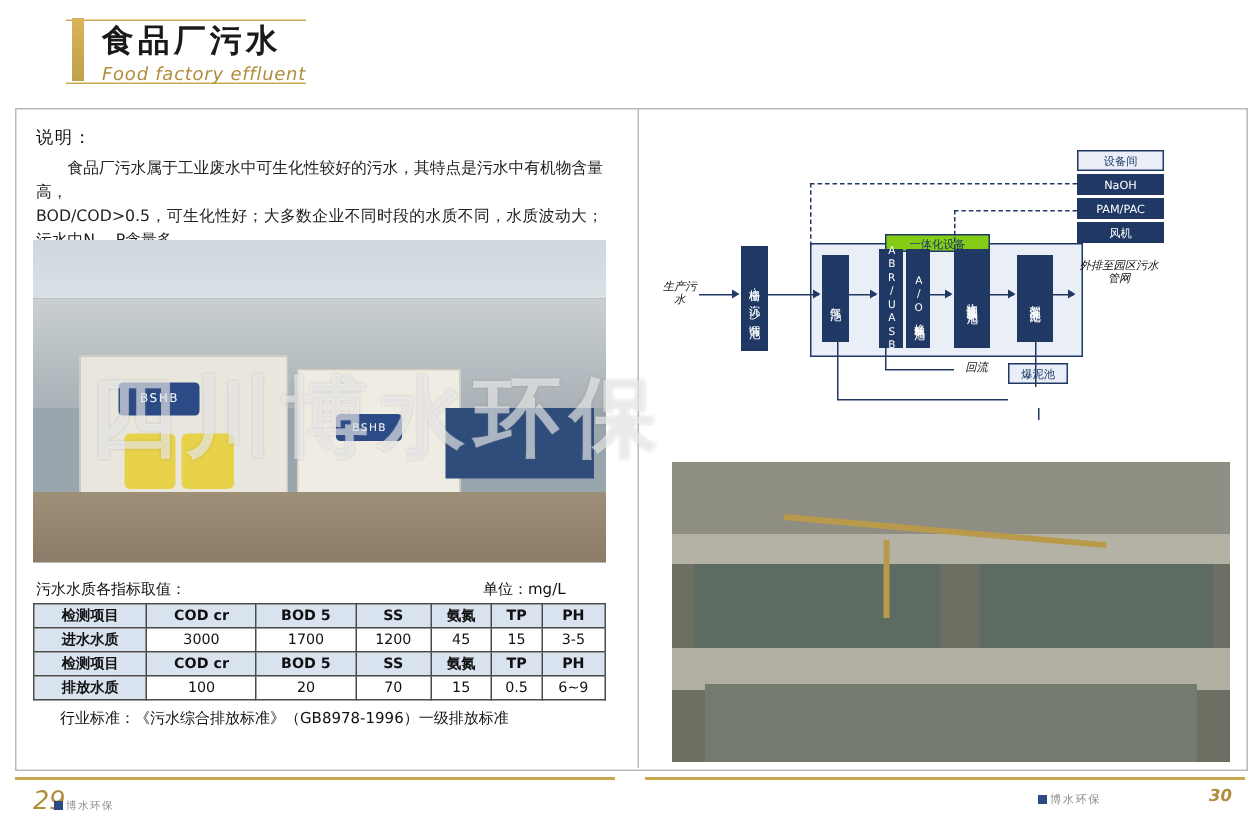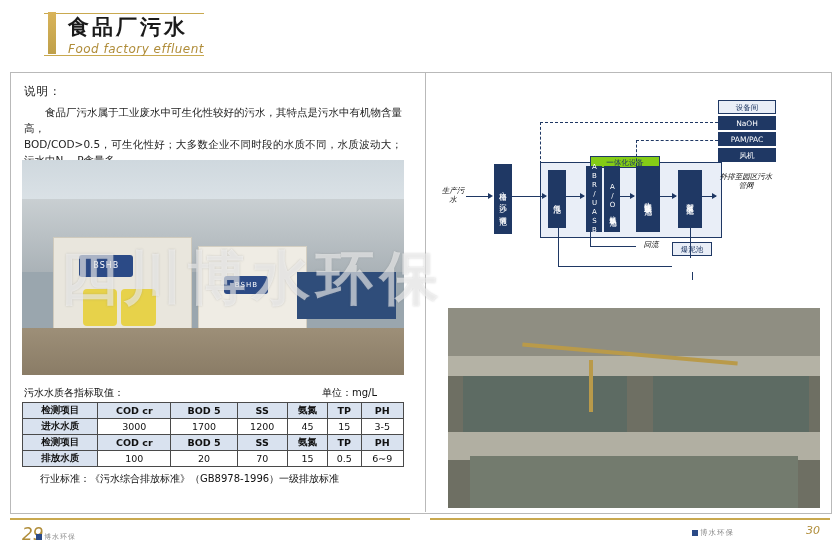--- a/index.html
+++ b/index.html
@@ -78,21 +78,21 @@
 
   .photo2{position:absolute;left:448px;top:308px;width:372px;height:200px;background:#6e6f63;overflow:hidden;}
   .p2-wall{position:absolute;background:#a9a79b;}
   .p2-water{position:absolute;background:#5d6b63;}
   .p2-pipe{position:absolute;background:#b99a4a;}
 
   
   .foot-rule{position:absolute;left:10px;top:518px;width:400px;height:2px;background:#c9a94f;}
   .foot-rule2{position:absolute;left:430px;top:518px;width:400px;height:2px;background:#c9a94f;}
   .pg-l{position:absolute;left:22px;top:524px;font-size:17px;color:#b08d3a;font-style:italic;}
-  .pg-r{position:absolute;left:806px;top:524px;font-size:11px;color:#b08d3a;font-style:italic;}
+  .pg-r{position:absolute;left:806px;top:524px;font-size:11px;color:#b08d3a;font-style:italic;font-weight:bold;}
   .foot-brand-l{position:absolute;left:44px;top:532px;font-size:7px;color:#8a8a8a;letter-spacing:1px;}
   .foot-brand-r{position:absolute;left:700px;top:528px;font-size:7.5px;color:#8a8a8a;letter-spacing:1px;}
   .foot-sq{position:absolute;width:6px;height:6px;background:#2b4a86;}
 </style>
 </head>
 <body>
 
 <div class="page">
 
   <div class="header">

